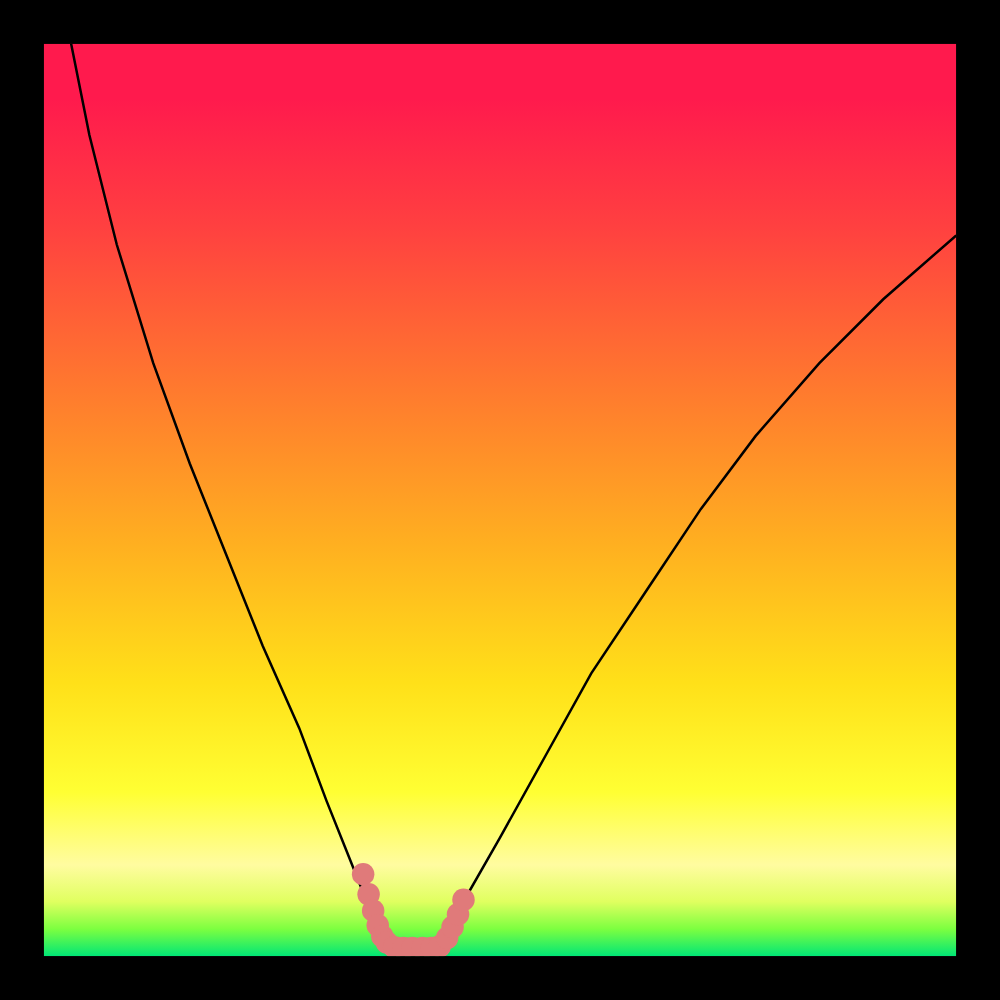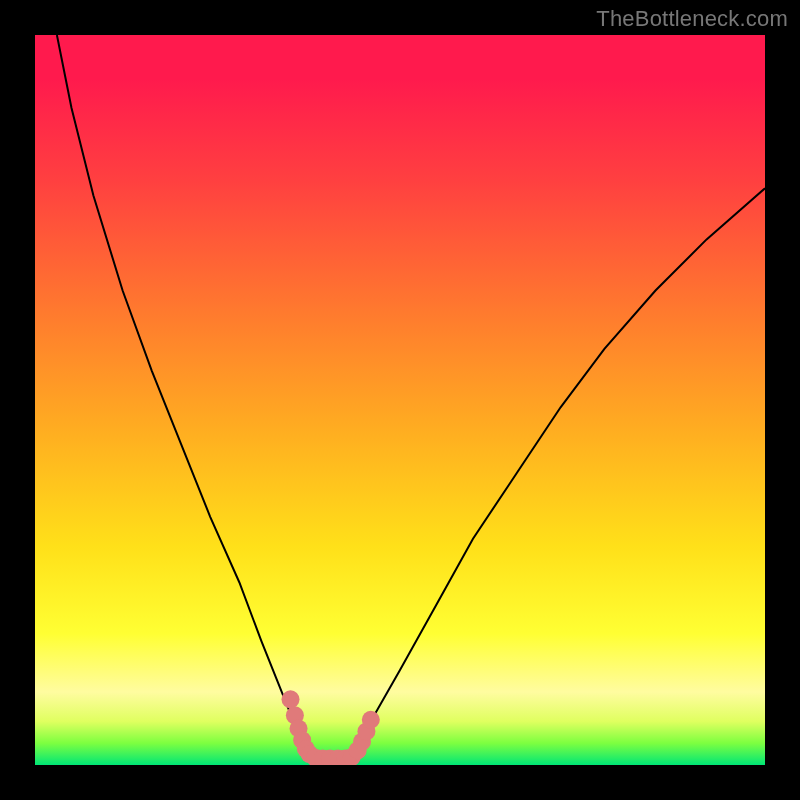--- a/index.html
+++ b/index.html
@@ -60,21 +60,20 @@
     color: #777;
     font-size: 22px;
     letter-spacing: 0.2px;
   }
 </style>
 </head>
 <body>
 
 <div class="frame">
 
-  <div class="watermark">TheBottleneck.com</div>
 
   <div class="plot">
     <div class="gradient"></div>
     <svg class="svg-layer" width="730" height="730" viewBox="0 0 730 730">
       <g id="curves">
           <path d="M 21.9 0 L 36.5 73 L 58.4 160.60000000000002 L 87.6 255.5 L 116.8 335.79999999999995 L 146 408.8 L 175.2 481.79999999999995 L 204.4 547.5 L 226.3 605.9 L 240.9 642.4 L 255.49999999999997 678.9 L 266.45 700.8 L 277.4 722.7" fill="none" stroke="#000000" stroke-width="2"></path>
           <path d="M 313.9 722.7 L 335.8 686.2 L 365 635.1 L 401.50000000000006 569.4 L 438 503.7 L 481.8 438 L 525.6 372.3 L 569.4 313.90000000000003 L 620.5 255.5 L 671.6 204.39999999999998 L 730 153.29999999999995" fill="none" stroke="#000000" stroke-width="2"></path>
           <path d="M 277.4 722.7 L 313.9 722.7" fill="none" stroke="#000000" stroke-width="2"></path>
         </g>
       <g id="markers">

